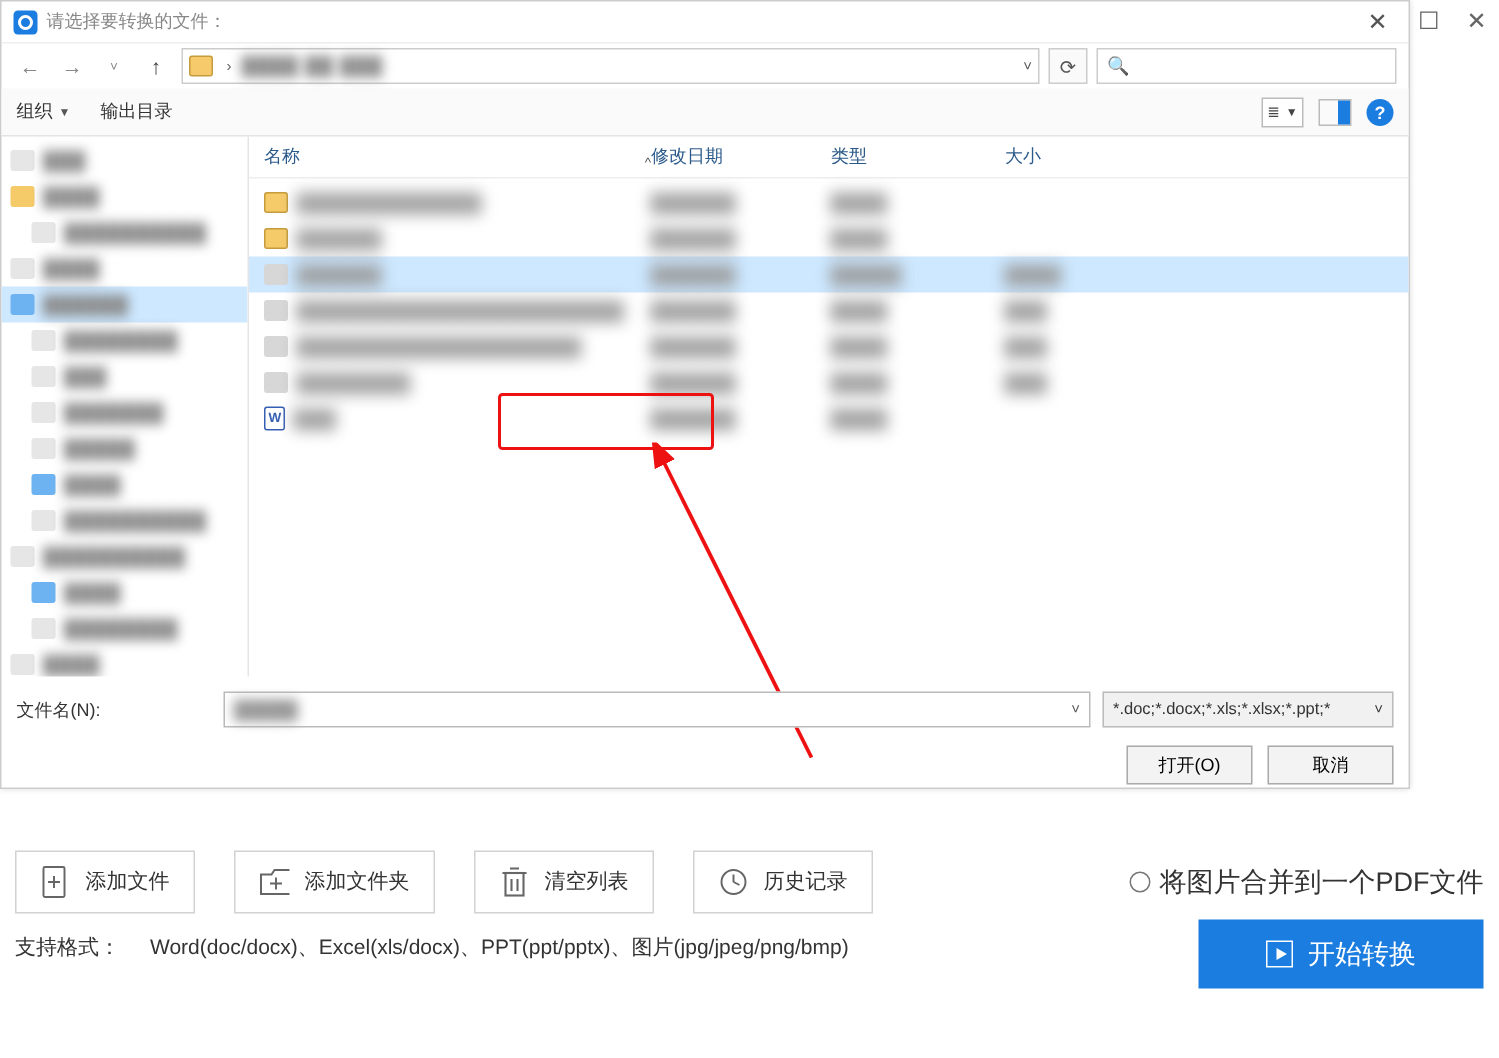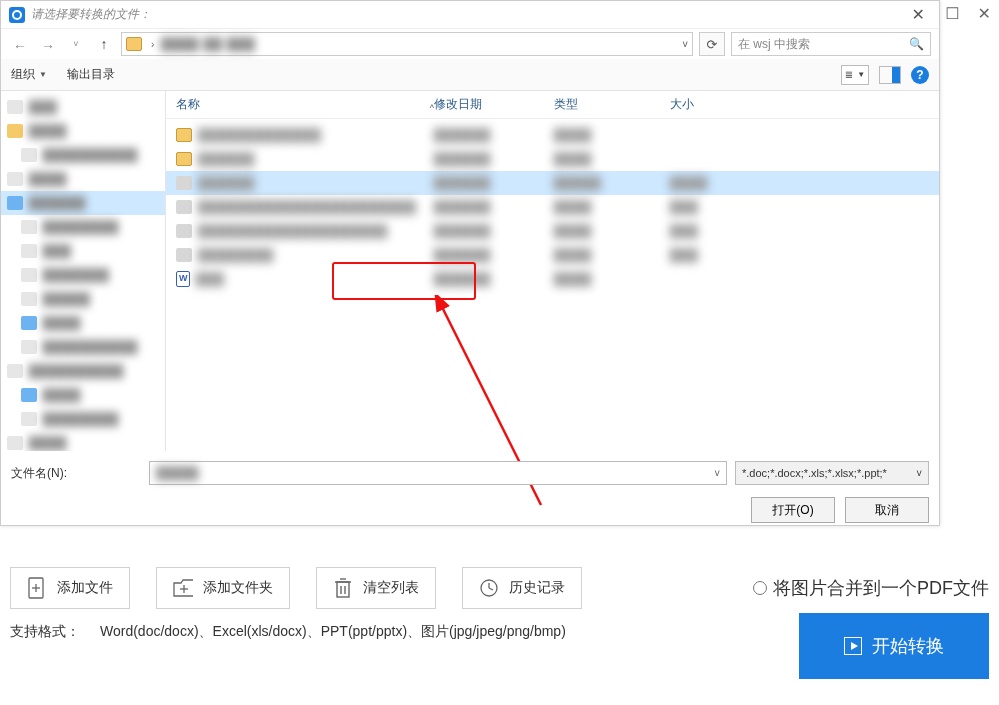--- a/index.html
+++ b/index.html
@@ -7,21 +7,21 @@
 
 
 .outer-chrome { position:absolute; top:4px; right:8px; display:flex; gap:18px; color:#666; font-size:16px;}
 .outer-chrome span { cursor:default; }
 
 
 .dialog { position:absolute; left:0; top:0; width:940px; height:526px; background:#fff; border:1px solid #ccc; box-shadow:0 0 4px rgba(0,0,0,.15);}
 .dlg-titlebar { height:28px; display:flex; align-items:center; padding:0 8px; color:#888; font-size:12px; border-bottom:1px solid #eee;}
 .dlg-titlebar .logo { width:16px; height:16px; background:#1b7de0; border-radius:3px; margin-right:6px; position:relative;}
 .dlg-titlebar .logo::after{content:""; position:absolute; inset:3px; border:2px solid #fff; border-radius:50%;}
-.dlg-titlebar .title { flex:1;font-style:italic; }
+.dlg-titlebar .title { flex:1; }
 .dlg-titlebar .close { font-size:16px; color:#555; cursor:pointer; padding:0 6px;}
 
 .dlg-path { height:30px; display:flex; align-items:center; gap:6px; padding:2px 8px; }
 .nav-btn { width:22px; height:22px; display:flex; align-items:center; justify-content:center; color:#888; font-size:14px; cursor:pointer;}
 .nav-btn.up { color:#444;}
 .path-crumb { flex:1; height:24px; border:1px solid #ccc; display:flex; align-items:center; gap:4px; padding:0 4px; font-size:12px; color:#333; background:#fff; position:relative;}
 .path-crumb .folder-ico { width:16px; height:14px; background:#f6c96b; border-radius:2px; margin-right:2px; border:1px solid #c69b3b;}
 .path-crumb .chev { color:#666; font-size:10px; padding:0 3px;}
 .path-crumb .blur { filter:blur(4px); color:#888; letter-spacing:1px;}
 .path-crumb .drop { position:absolute; right:4px; font-size:10px; color:#555;}
@@ -94,21 +94,21 @@
 .op-btn{ height:42px; border:1px solid #d2d2d2; background:#fff; display:flex; align-items:center; gap:10px; padding:0 16px; font-size:14px; color:#333; cursor:pointer;}
 .op-btn .ico{ width:20px; height:22px; display:flex; align-items:center; justify-content:center; color:#555;}
 .merge-opt{ margin-left:auto; display:flex; align-items:center; gap:8px; font-size:18px; color:#333;}
 .radio-o{ width:14px; height:14px; border:1px solid #777; border-radius:50%; display:inline-block; position:relative;}
 .radio-o.on::after{content:""; position:absolute; inset:2px; border-radius:50%; background:#1b7de0;}
 .radio-label{cursor:pointer; display:flex; align-items:center; gap:6px;}
 
 .out-row{ display:flex; align-items:center; gap:18px; padding-top:18px; font-size:14px;}
 .out-row .lab{ color:#333;}
 .formats-row{ padding-top:14px; font-size:14px; color:#333; display:flex; gap:20px;}
-.convert-btn{ position:absolute; right:10px; top:58px; width:190px; height:66px; background:#1b7de0; color:#fff; font-size:18px; display:flex; align-items:center; justify-content:center; gap:10px; cursor:pointer;}
+.convert-btn{ position:absolute; right:10px; top:58px; width:190px; height:46px; background:#1b7de0; color:#fff; font-size:18px; display:flex; align-items:center; justify-content:center; gap:10px; cursor:pointer;}
 .convert-btn .play{ width:18px; height:18px; border:1.6px solid #fff; display:flex; align-items:center; justify-content:center;}
 .convert-btn .play::after{content:""; width:0; height:0; border-left:7px solid #fff; border-top:4px solid transparent; border-bottom:4px solid transparent; margin-left:2px;}
 
 svg.trash line, svg.trash rect{ stroke:#666; stroke-width:1.4; fill:none;}
 </style>
 </head>
 <body>
 
 <div class="outer-chrome">
   <span>☐</span>
@@ -129,21 +129,20 @@
     <div class="nav-btn" style="font-size:9px">˅</div>
     <div class="nav-btn up">↑</div>
     <div class="path-crumb">
       <span class="folder-ico"></span>
       <span class="chev">›</span>
       <span class="blur">████ ██ ███</span>
       <span class="drop">˅</span>
     </div>
     <div class="refresh-btn">⟳</div>
     <div class="search-box">
-      <span class="ph">在 wsj 中搜索</span>
       <span class="mag">🔍</span>
     </div>
   </div>
 
   <div class="dlg-toolbar">
     <div class="tb-item">
       <span>组织</span>
         <span class="drop">▼</span>
     </div>
     <div class="tb-item">

